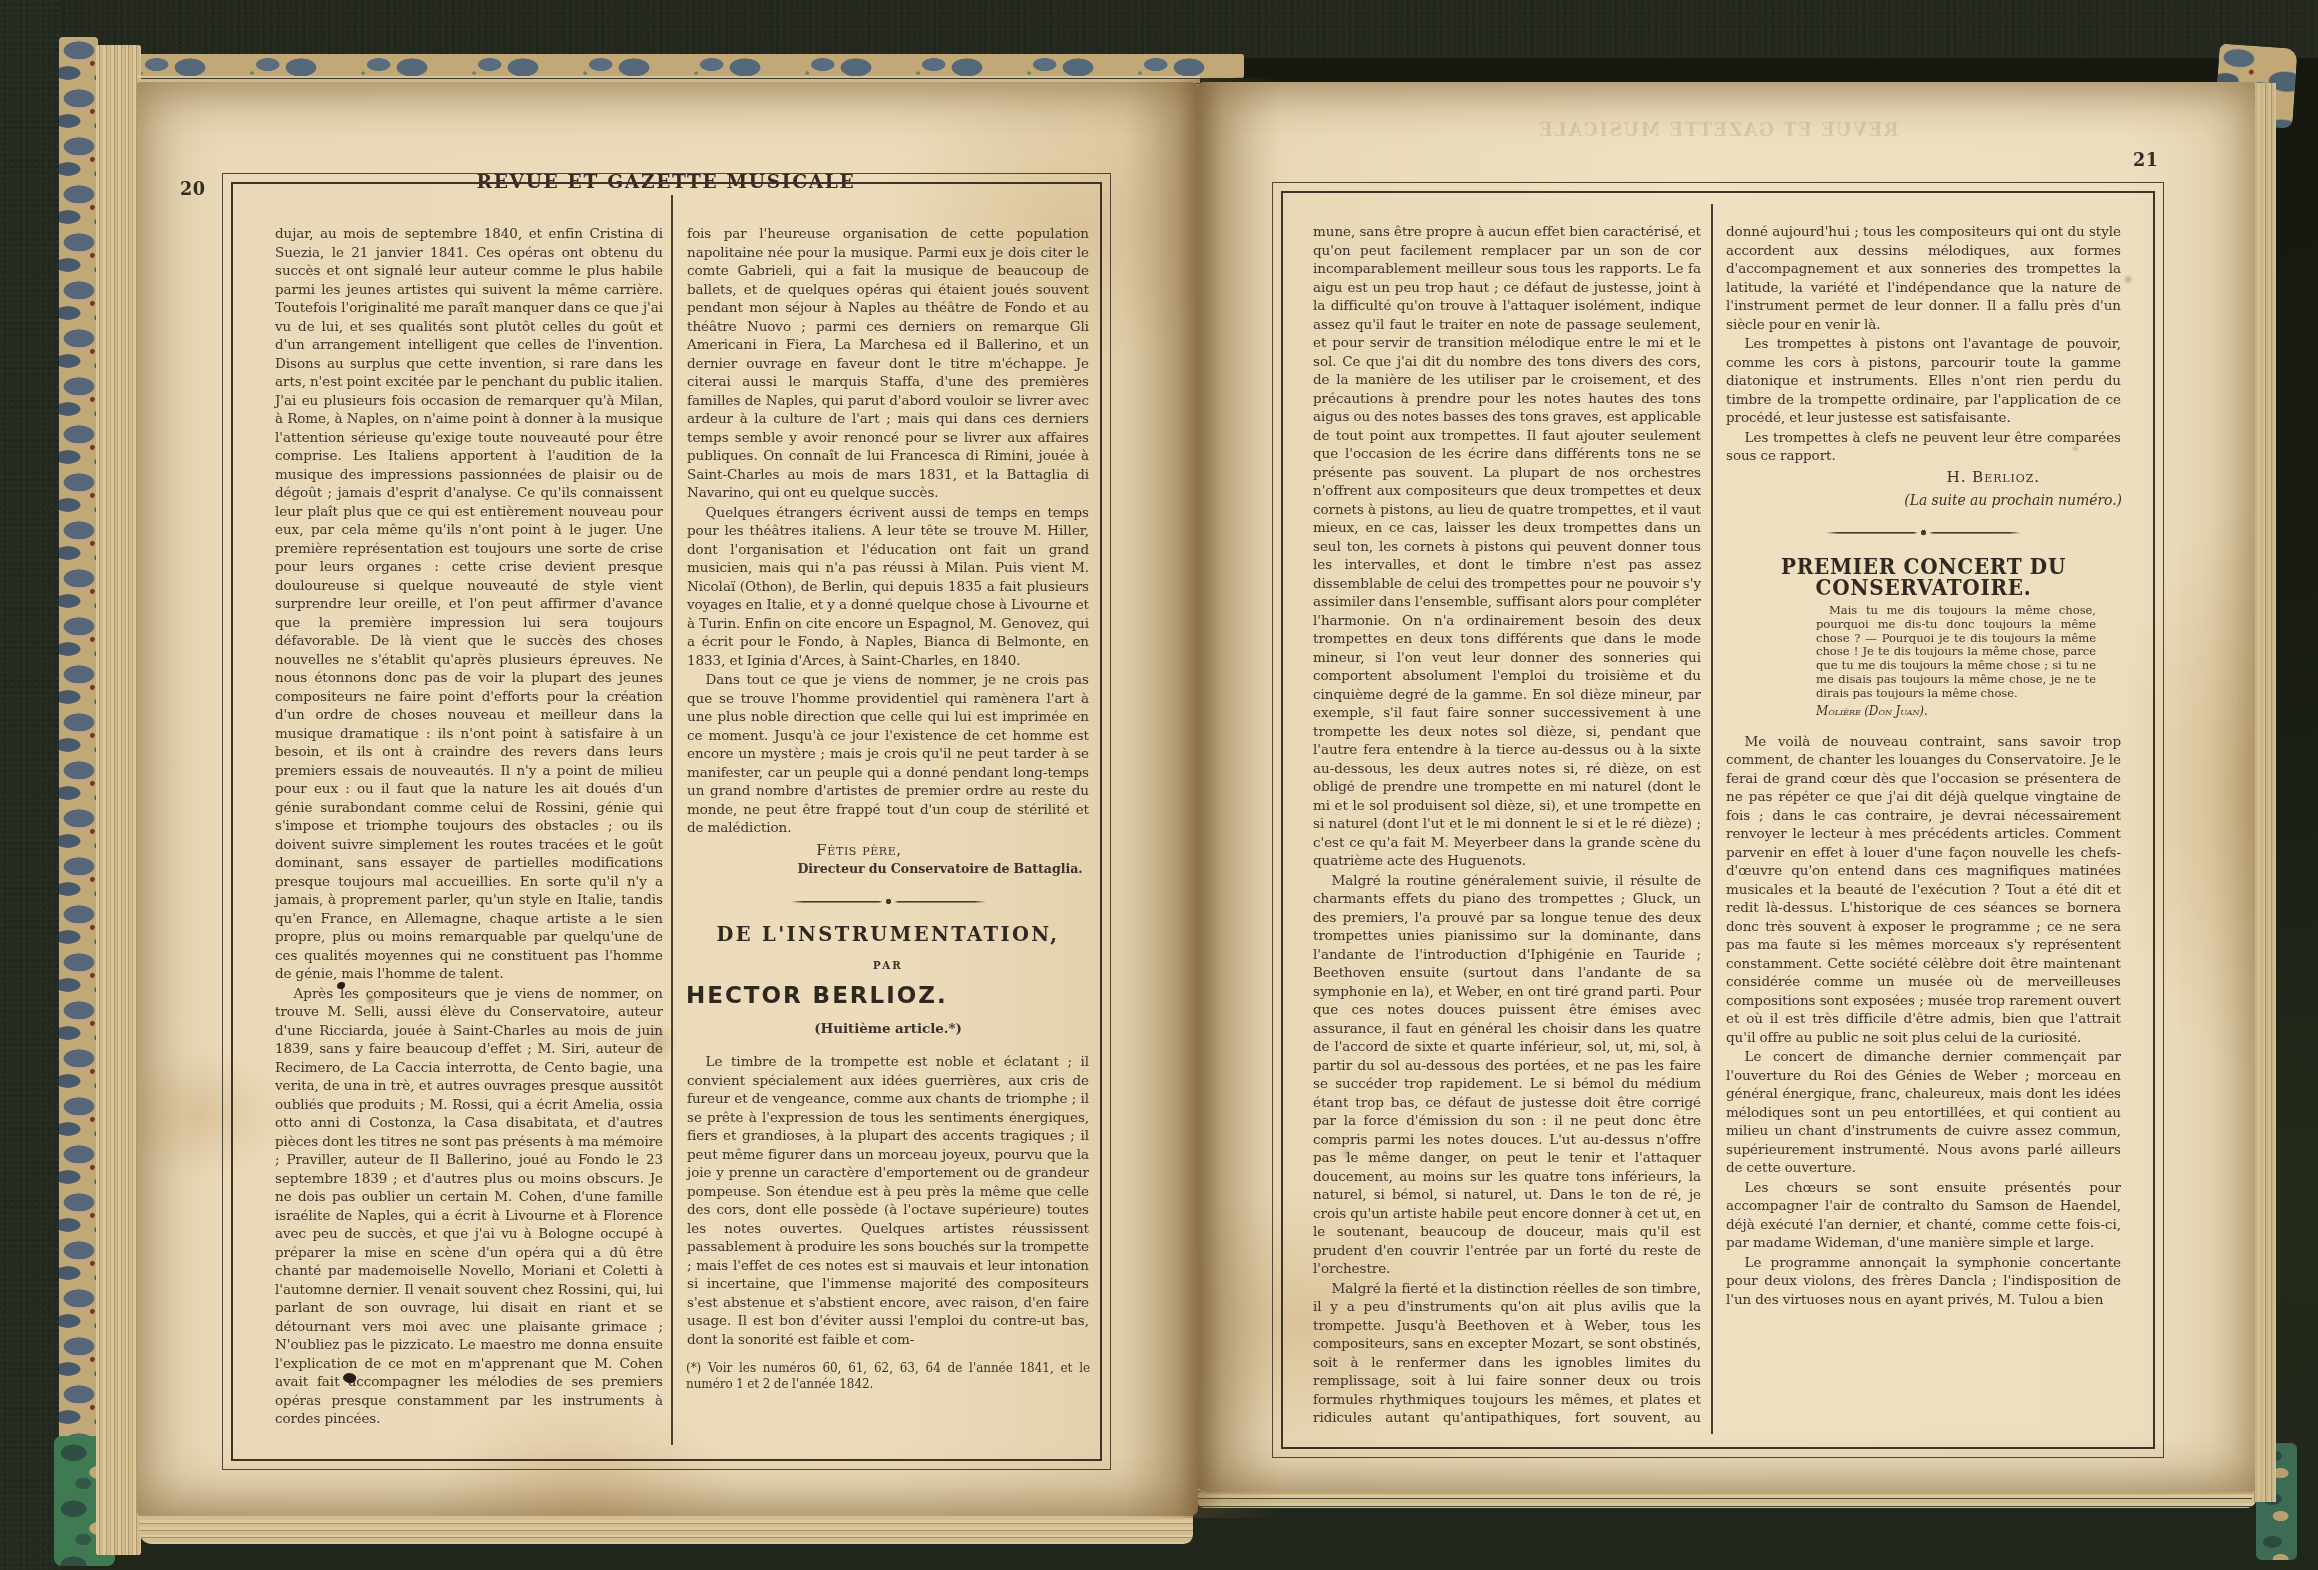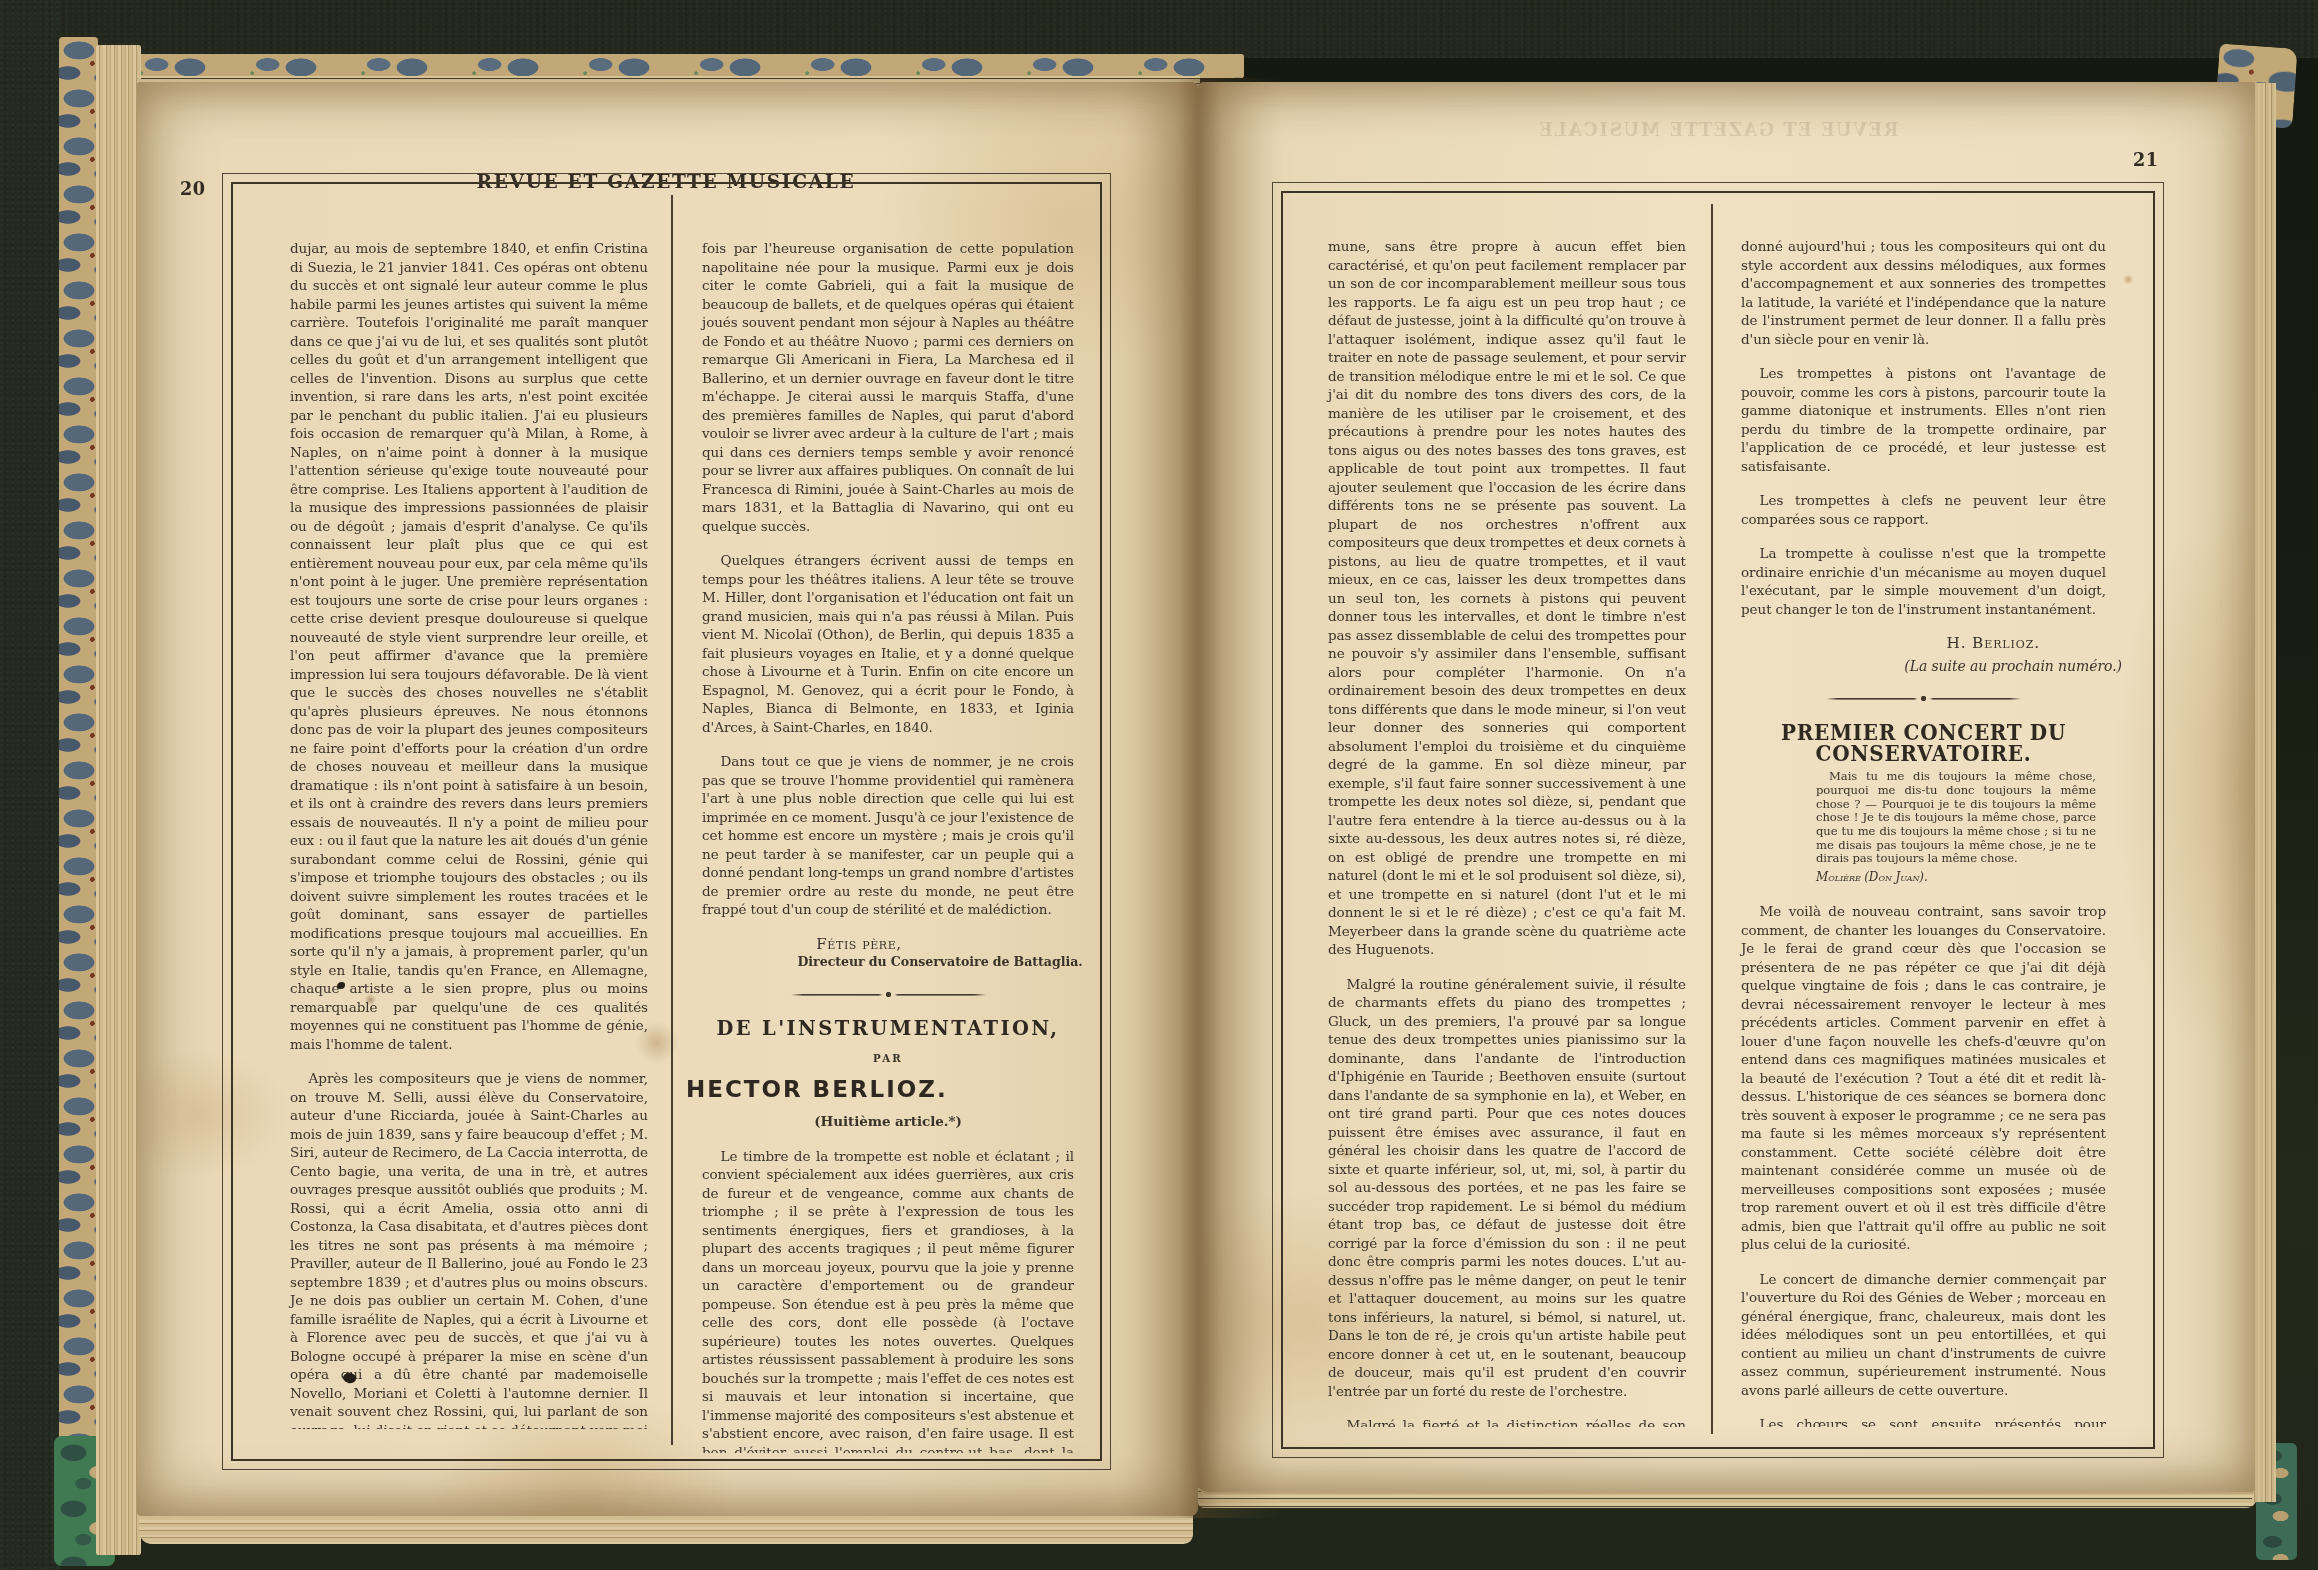--- a/index.html
+++ b/index.html
@@ -85,21 +85,21 @@
   .frame-left{left:85px;top:91px;width:887px;height:1295px;}
   .frame-right{left:74px;top:100px;width:890px;height:1274px;}
   .pgnum{position:absolute;font-size:17.6px;font-weight:bold;letter-spacing:0.5px;color:#332c22;}
   .running{position:absolute;text-align:center;font-size:18.6px;font-weight:bold;letter-spacing:1.7px;color:#332c22;}
   .ghost{position:absolute;text-align:center;font-size:17.6px;font-weight:bold;letter-spacing:1.7px;
      color:#6b5d43;opacity:.16;transform:scaleX(-1);filter:blur(0.6px);}
   .coldiv{position:absolute;width:1.6px;background:#4a3f2f;}
   .col{position:absolute;overflow:hidden;font-size:13.5px;line-height:18.5px;text-align:justify;
        letter-spacing:-0.05px;word-spacing:-0.2px;color:#3a332a;}
   
-  .para{margin:16px;text-indent:18.6px;}
+  .para{margin:1px;text-indent:18.6px;}
   .cont{text-indent:0;}
   .sig-name{text-align:center;padding-right:58px;font-variant:small-caps;font-size:15px;margin-top:4.6px;letter-spacing:0.6px;}
   .sig-role{text-align:right;padding-right:7.4px;font-size:12.6px;font-weight:bold;margin-bottom:7.4px;}
   .ornament{height:9.3px;width:195px;margin:18.6px auto 20.4px auto;
      background:
        radial-gradient(circle at 50% 50%,#453b2c 0 2.4px,transparent 3px),
        linear-gradient(90deg,transparent 0,#453b2c 6%,#453b2c 45%,transparent 47%,transparent 53%,#453b2c 55%,#453b2c 94%,transparent 100%);
      background-size:100% 100%,100% 1.6px;background-position:center,center;background-repeat:no-repeat;}
   .art-title{text-align:center;font-size:19.5px;font-weight:bold;letter-spacing:2.4px;margin:3.7px 0 11px;color:#2f2921;}
   .art-par{text-align:center;font-size:10.2px;font-weight:bold;letter-spacing:2.2px;margin:0 0 12px;}
@@ -172,21 +172,20 @@
     <div class="coldiv" style="left:513px;top:122px;height:1230px;"></div>
     <div class="col" style="left:114px;top:139px;width:390px;height:1206px;">
         <div class="para cont">mune, sans être propre à aucun effet bien caractérisé, et qu'on peut facilement remplacer par un son de cor incomparablement meilleur sous tous les rapports. Le fa aigu est un peu trop haut ; ce défaut de justesse, joint à la difficulté qu'on trouve à l'attaquer isolément, indique assez qu'il faut le traiter en note de passage seulement, et pour servir de transition mélodique entre le mi et le sol. Ce que j'ai dit du nombre des tons divers des cors, de la manière de les utiliser par le croisement, et des précautions à prendre pour les notes hautes des tons aigus ou des notes basses des tons graves, est applicable de tout point aux trompettes. Il faut ajouter seulement que l'occasion de les écrire dans différents tons ne se présente pas souvent. La plupart de nos orchestres n'offrent aux compositeurs que deux trompettes et deux cornets à pistons, au lieu de quatre trompettes, et il vaut mieux, en ce cas, laisser les deux trompettes dans un seul ton, les cornets à pistons qui peuvent donner tous les intervalles, et dont le timbre n'est pas assez dissemblable de celui des trompettes pour ne pouvoir s'y assimiler dans l'ensemble, suffisant alors pour compléter l'harmonie. On n'a ordinairement besoin des deux trompettes en deux tons différents que dans le mode mineur, si l'on veut leur donner des sonneries qui comportent absolument l'emploi du troisième et du cinquième degré de la gamme. En sol dièze mineur, par exemple, s'il faut faire sonner successivement à une trompette les deux notes sol dièze, si, pendant que l'autre fera entendre à la tierce au-dessus ou à la sixte au-dessous, les deux autres notes si, ré dièze, on est obligé de prendre une trompette en mi naturel (dont le mi et le sol produisent sol dièze, si), et une trompette en si naturel (dont l'ut et le mi donnent le si et le ré dièze) ; c'est ce qu'a fait M. Meyerbeer dans la grande scène du quatrième acte des Huguenots.</div>
         <div class="para">Malgré la routine généralement suivie, il résulte de charmants effets du piano des trompettes ; Gluck, un des premiers, l'a prouvé par sa longue tenue des deux trompettes unies pianissimo sur la dominante, dans l'andante de l'introduction d'Iphigénie en Tauride ; Beethoven ensuite (surtout dans l'andante de sa symphonie en la), et Weber, en ont tiré grand parti. Pour que ces notes douces puissent être émises avec assurance, il faut en général les choisir dans les quatre de l'accord de sixte et quarte inférieur, sol, ut, mi, sol, à partir du sol au-dessous des portées, et ne pas les faire se succéder trop rapidement. Le si bémol du médium étant trop bas, ce défaut de justesse doit être corrigé par la force d'émission du son : il ne peut donc être compris parmi les notes douces. L'ut au-dessus n'offre pas le même danger, on peut le tenir et l'attaquer doucement, au moins sur les quatre tons inférieurs, la naturel, si bémol, si naturel, ut. Dans le ton de ré, je crois qu'un artiste habile peut encore donner à cet ut, en le soutenant, beaucoup de douceur, mais qu'il est prudent d'en couvrir l'entrée par un forté du reste de l'orchestre.</div>
         <div class="para">Malgré la fierté et la distinction réelles de son timbre, il y a peu d'instruments qu'on ait plus avilis que la trompette. Jusqu'à Beethoven et à Weber, tous les compositeurs, sans en excepter Mozart, se sont obstinés, soit à le renfermer dans les ignobles limites du remplissage, soit à lui faire sonner deux ou trois formules rhythmiques toujours les mêmes, et plates et ridicules autant qu'antipathiques, fort souvent, au caractère des morceaux où elles figuraient. Ce détestable lieu commun est enfin aban-</div>
       </div>
     <div class="col" style="left:527px;top:139px;width:397px;height:1206px;">
         <div class="para cont">donné aujourd'hui ; tous les compositeurs qui ont du style accordent aux dessins mélodiques, aux formes d'accompagnement et aux sonneries des trompettes la latitude, la variété et l'indépendance que la nature de l'instrument permet de leur donner. Il a fallu près d'un siècle pour en venir là.</div>
         <div class="para">Les trompettes à pistons ont l'avantage de pouvoir, comme les cors à pistons, parcourir toute la gamme diatonique et instruments. Elles n'ont rien perdu du timbre de la trompette ordinaire, par l'application de ce procédé, et leur justesse est satisfaisante.</div>
         <div class="para">Les trompettes à clefs ne peuvent leur être comparées sous ce rapport.</div>
-        <div class="para">La trompette à coulisse n'est que la trompette ordinaire enrichie d'un mécanisme au moyen duquel l'exécutant, par le simple mouvement d'un doigt, peut changer le ton de l'instrument instantanément.</div>
         <div class="berlioz-sig">H. Berlioz.</div>
         <div class="suite">(La suite au prochain numéro.)</div>
         <div class="ornament"></div>
         <div class="concert-title">PREMIER CONCERT DU CONSERVATOIRE.</div>
         <div class="epigraph">Mais tu me dis toujours la même chose, pourquoi me dis-tu donc toujours la même chose ? — Pourquoi je te dis toujours la même chose ! Je te dis toujours la même chose, parce que tu me dis toujours la même chose ; si tu ne me disais pas toujours la même chose, je ne te dirais pas toujours la même chose.</div>
         <div class="epigraph-attr">Molière (Don Juan).</div>
         <div class="para">Me voilà de nouveau contraint, sans savoir trop comment, de chanter les louanges du Conservatoire. Je le ferai de grand cœur dès que l'occasion se présentera de ne pas répéter ce que j'ai dit déjà quelque vingtaine de fois ; dans le cas contraire, je devrai nécessairement renvoyer le lecteur à mes précédents articles. Comment parvenir en effet à louer d'une façon nouvelle les chefs-d'œuvre qu'on entend dans ces magnifiques matinées musicales et la beauté de l'exécution ? Tout a été dit et redit là-dessus. L'historique de ces séances se bornera donc très souvent à exposer le programme ; ce ne sera pas ma faute si les mêmes morceaux s'y représentent constamment. Cette société célèbre doit être maintenant considérée comme un musée où de merveilleuses compositions sont exposées ; musée trop rarement ouvert et où il est très difficile d'être admis, bien que l'attrait qu'il offre au public ne soit plus celui de la curiosité.</div>
         <div class="para">Le concert de dimanche dernier commençait par l'ouverture du Roi des Génies de Weber ; morceau en général énergique, franc, chaleureux, mais dont les idées mélodiques sont un peu entortillées, et qui contient au milieu un chant d'instruments de cuivre assez commun, supérieurement instrumenté. Nous avons parlé ailleurs de cette ouverture.</div>
         <div class="para">Les chœurs se sont ensuite présentés pour accompagner l'air de contralto du Samson de Haendel, déjà exécuté l'an dernier, et chanté, comme cette fois-ci, par madame Wideman, d'une manière simple et large.</div>
         <div class="para">Le programme annonçait la symphonie concertante pour deux violons, des frères Dancla ; l'indisposition de l'un des virtuoses nous en ayant privés, M. Tulou a bien</div>

